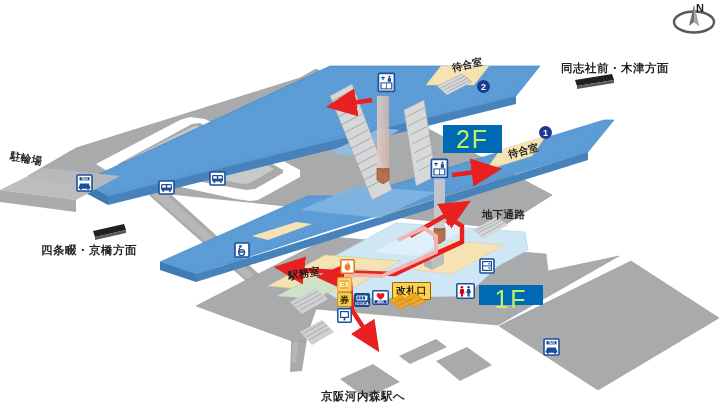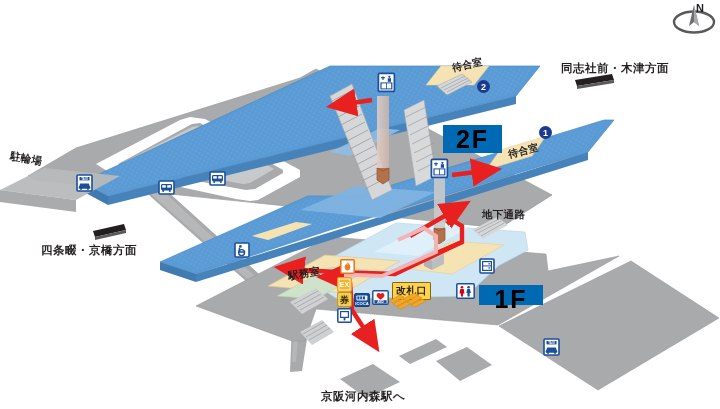--- a/index.html
+++ b/index.html
@@ -3,21 +3,21 @@
 <meta charset="utf-8">
 <title>Station Map</title>
 <style>
   html,body{margin:0;padding:0;background:#ffffff;}
   body{width:720px;height:409px;position:relative;overflow:hidden;
        font-family:"Liberation Sans","DejaVu Sans",sans-serif;}
   #map{position:absolute;left:0;top:0;width:720px;height:409px;}
   .lbl{position:absolute;white-space:nowrap;font-weight:bold;color:#231f20;}
   .dir-lbl{font-size:11.5px;letter-spacing:0.5px;}
   .room-lbl{font-size:10.5px;letter-spacing:0.3px;}
-  .floor-badge{position:absolute;color:#000000;font-weight:bold;font-size:25px;
+  .floor-badge{position:absolute;color:#bef264;font-weight:normal;font-size:25px;
                letter-spacing:2px;text-align:center;line-height:28px;}
   .gate-lbl{position:absolute;font-size:10px;font-weight:bold;color:#231f20;
             background:#ffd34d;border:1.4px solid #8a6a00;padding:1px 3px;
             border-radius:1px;letter-spacing:0.3px;}
   .pnum{position:absolute;width:13px;height:13px;border-radius:50%;
         background:#1b3a8f;color:#fff;font-size:9.5px;font-weight:bold;
         text-align:center;line-height:13.4px;}
   .icon{position:absolute;}
   .wait-lbl{position:absolute;font-size:10px;font-weight:bold;color:#231f20;
             letter-spacing:0.3px;}

